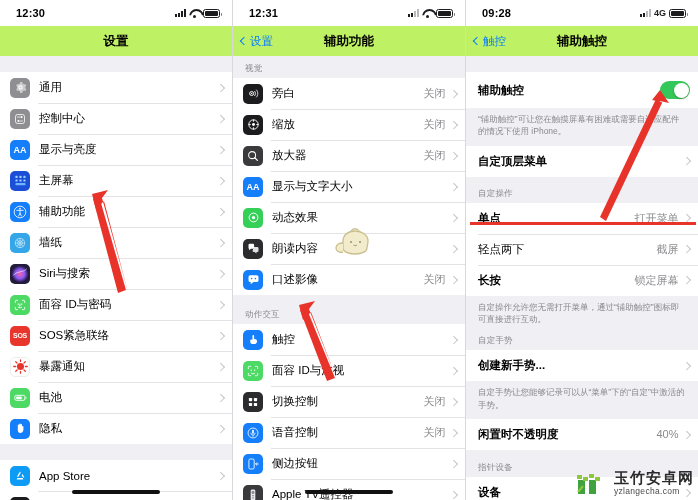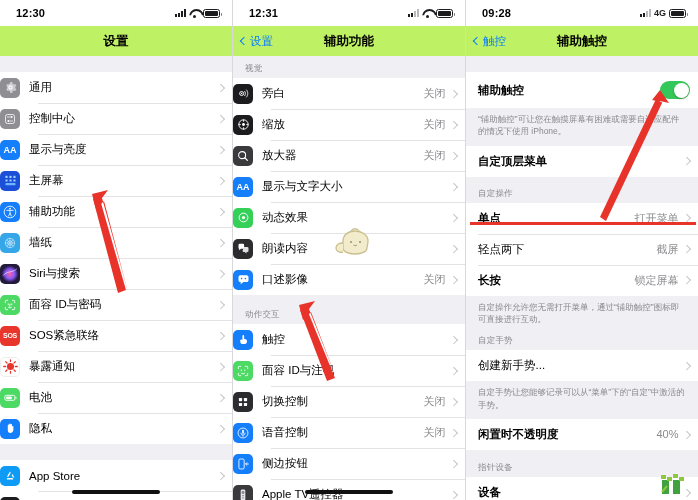--- a/index.html
+++ b/index.html
@@ -48,21 +48,21 @@
   .nav-title { position: absolute; left: 0; right: 0; text-align: center;
                font-size: 12.5px; font-weight: bold; color: #000; }
   .navbar.plain { justify-content: center; }
 
   
   .body { height: 444px; background: #efeff4; overflow: hidden; position: relative; }
 
   .sec-gap { height: 16px; }
   .sec-hdr { font-size: 8.5px; color: #8a8a8e; padding: 7px 12px 3px; letter-spacing: .2px; }
   .group { background: #fff; }
-  .row { display: flex; align-items: center; height: 31px; 
+  .row { display: flex; align-items: center; height: 31px; padding-left: 10px;
          background: #fff; position: relative; }
   .row + .row:before { content:""; position:absolute; left: 38px; right:0; top:0;
          height:1px; background:#e3e3e6; }
   .row.noicon { padding-left: 12px; }
   .row.noicon + .row.noicon:before { left: 12px; }
   .ic { width: 20px; height: 20px; border-radius: 5px; flex: 0 0 20px;
         display:flex; align-items:center; justify-content:center;
         font-size: 9px; color:#fff; font-weight: bold; overflow:hidden; }
   .ic svg { display:block; }
   .lbl { flex: 1; font-size: 11.5px; color: #000; padding-left: 9px; white-space: nowrap; }
@@ -560,21 +560,21 @@
           <span class="lbl" style="font-weight:bold">长按</span>
           <span class="val">锁定屏幕</span>
           <span class="chev"></span>
         </div>
       </div>
       <div class="note">自定操作允许您无需打开菜单，通过“辅助触控”图标即可直接进行互动。</div>
 
       <div class="sec-hdr" style="padding-top:2px">自定手势</div>
       <div class="group">
         <div class="row noicon">
-          <span class="lbl" style="font-weight:normal">创建新手势...</span>
+          <span class="lbl" style="font-weight:bold">创建新手势...</span>
           <span class="chev"></span>
         </div>
       </div>
       <div class="note">自定手势让您能够记录可以从“菜单”下的“自定”中激活的手势。</div>
 
       <div class="group">
         <div class="row noicon">
           <span class="lbl" style="font-weight:bold">闲置时不透明度</span>
           <span class="val">40%</span>
           <span class="chev"></span>
@@ -607,16 +607,20 @@
         <svg width="34" height="26" viewBox="0 0 34 26">
           <rect x="2" y="10" width="7" height="14" fill="#3fa23f"></rect>
           <rect x="13" y="10" width="7" height="14" fill="#3fa23f"></rect>
           <rect x="1" y="5" width="5" height="4" fill="#8dc63f"></rect>
           <rect x="7" y="7" width="5" height="4" fill="#8dc63f"></rect>
           <rect x="13" y="4" width="5" height="4" fill="#8dc63f"></rect>
           <rect x="19" y="7" width="5" height="4" fill="#8dc63f"></rect>
           <path d="M2 22l5-6" stroke="#8dc63f" stroke-width="2"></path>
         </svg>
       </span>
+      <span class="wm-txt">
+        <span class="wm-cn" style="display:block">玉竹安卓网</span>
+        <span class="wm-en" style="display:block">yzlangecha.com</span>
+      </span>
     </div>
   </div>
 
 </div>
 
 </body></html>

